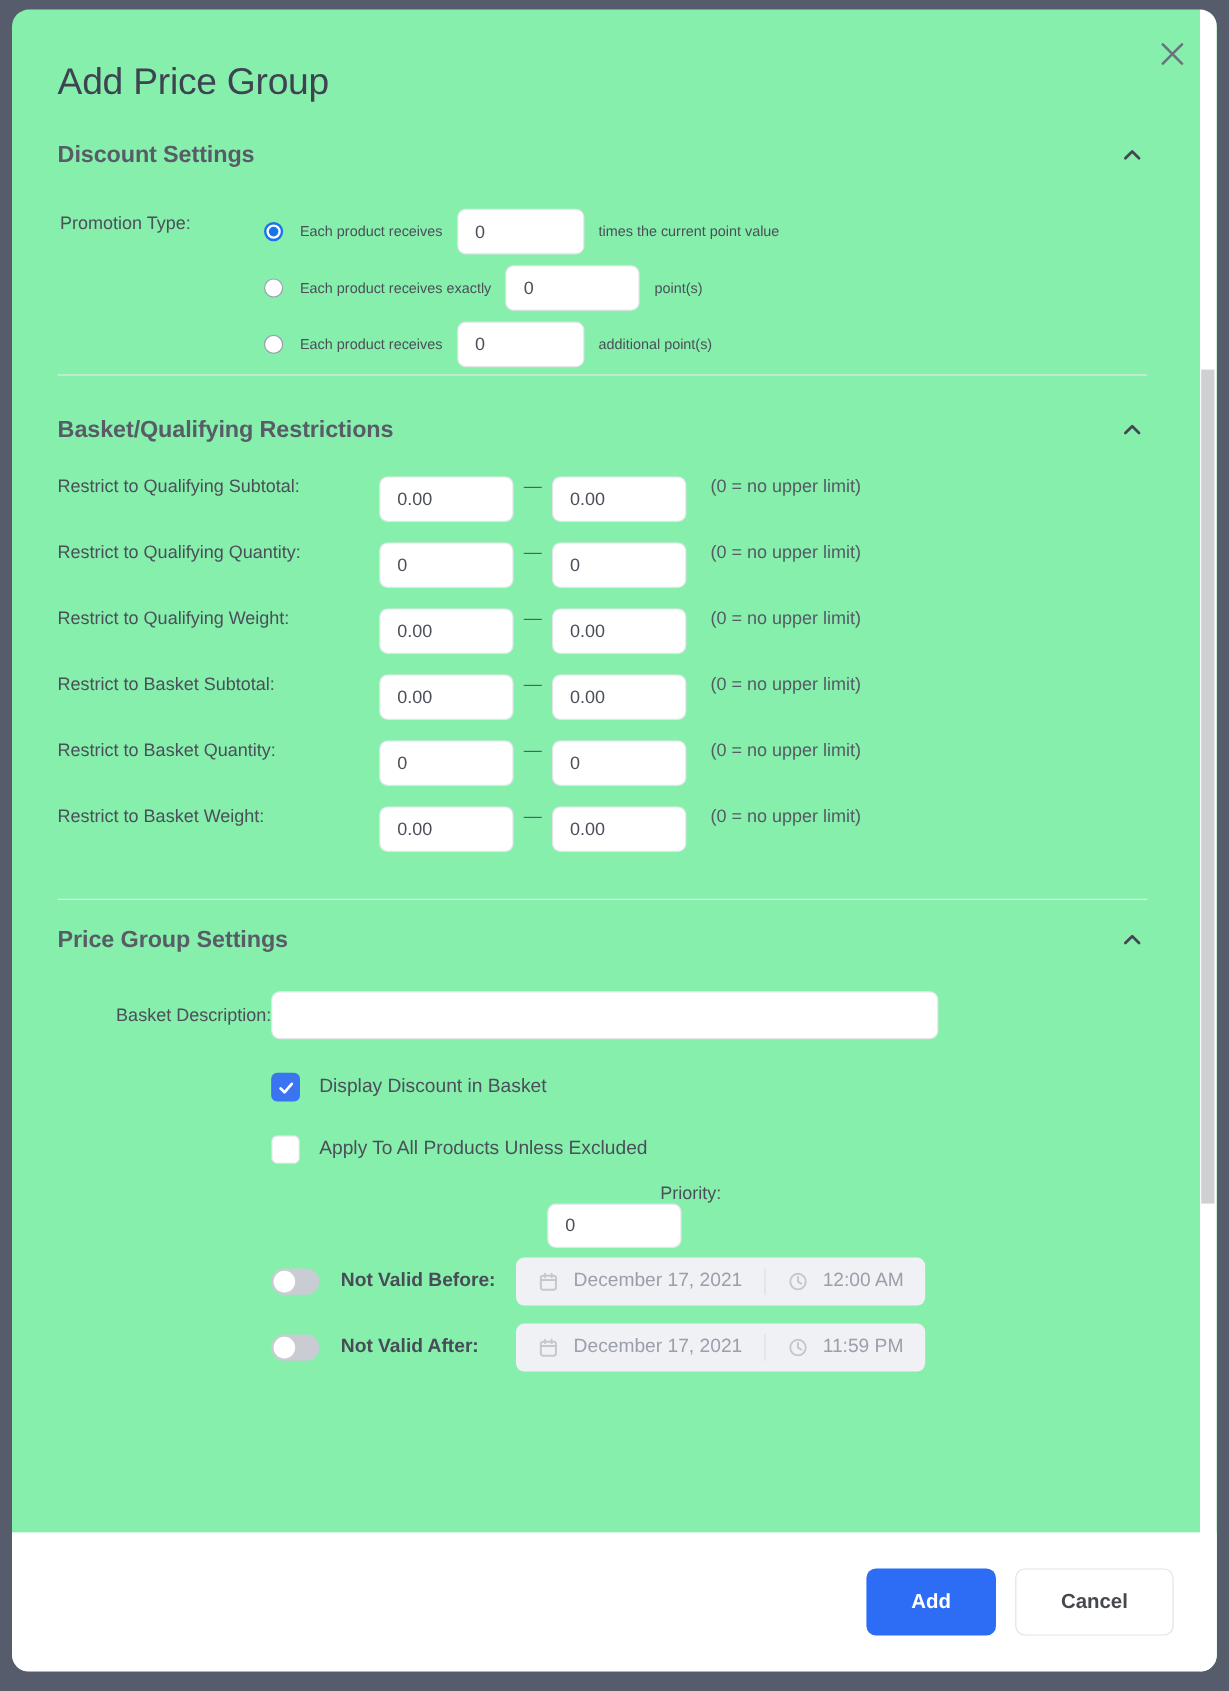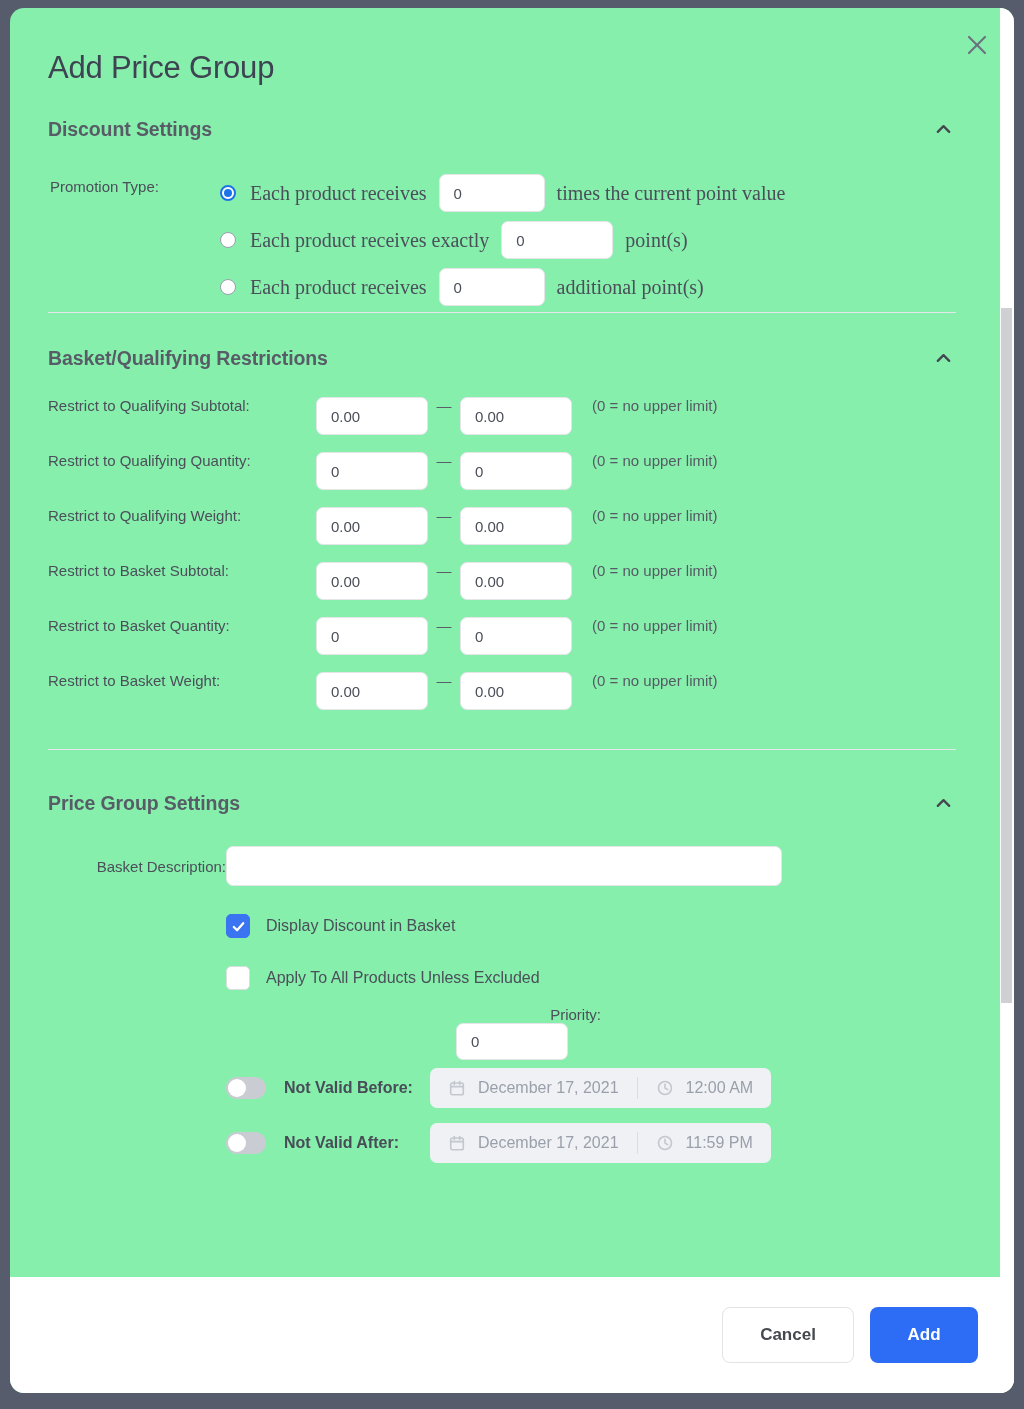--- a/index.html
+++ b/index.html
@@ -135,25 +135,24 @@
   .radio.checked::after {
     content: "";
     position: absolute;
     left: 50%; top: 50%;
     width: 8px; height: 8px;
     margin: -4px 0 0 -4px;
     border-radius: 50%;
     background: #1a73e8;
   }
   .radio-text {
-    font-size: 20px;
+    font-size: 12px;
     color: #4b4f59;
     margin-left: 14px;
     white-space: nowrap;
-    font-family: Liberation Serif, serif;
   }
 
   
   .restrict-list { margin-top: 26px; }
   .restrict-row {
     display: flex;
     align-items: flex-start;
     height: 55px;
   }
   .restrict-label {
@@ -440,21 +439,21 @@
             <div class="inp num-md">0.00</div>
             <div class="dash">—</div>
             <div class="inp num-md">0.00</div>
             <div class="limit-note">(0 = no upper limit)</div>
           </div>
 
         </div>
 
         <div class="divider" style="margin-top:22px;"></div>
 
-        <div class="section-head" style="margin-top:40px;">
+        <div class="section-head" style="margin-top:20px;">
           <div class="section-title">Price Group Settings</div>
           <div class="chevron">
             <svg width="19" height="19" viewBox="0 0 20 20" fill="none" stroke="currentColor" stroke-width="2.4" stroke-linecap="round" stroke-linejoin="round">
               <polyline points="4,12.5 10,6.5 16,12.5"></polyline>
             </svg>
           </div>
         </div>
 
         <div class="pg-row" style="margin-top:30px;">
           <div class="pg-label">Basket Description:</div>
@@ -530,22 +529,22 @@
                   <polyline points="10,5.8 10,10 13,11.8"></polyline>
               </svg>
             </span>
             <span>11:59 PM</span>
           </div>
         </div>
 
       </div>
 
       <div class="footer">
+        <div class="btn btn-add">Add</div>
         <div class="btn btn-cancel">Cancel</div>
-        <div class="btn btn-add">Add</div>
       </div>
 
       <div class="scrollbar-track">
         <div class="scrollbar-thumb"></div>
       </div>
 
     </div>
   </div>
 </div>
 

